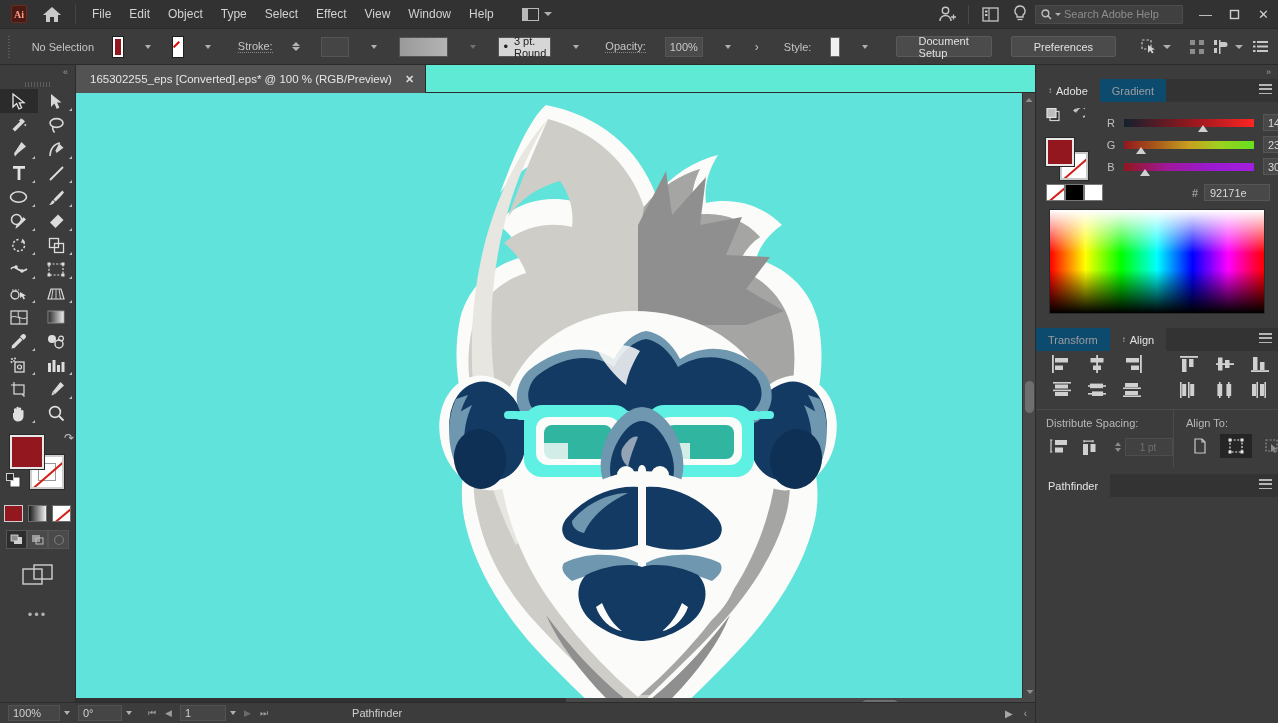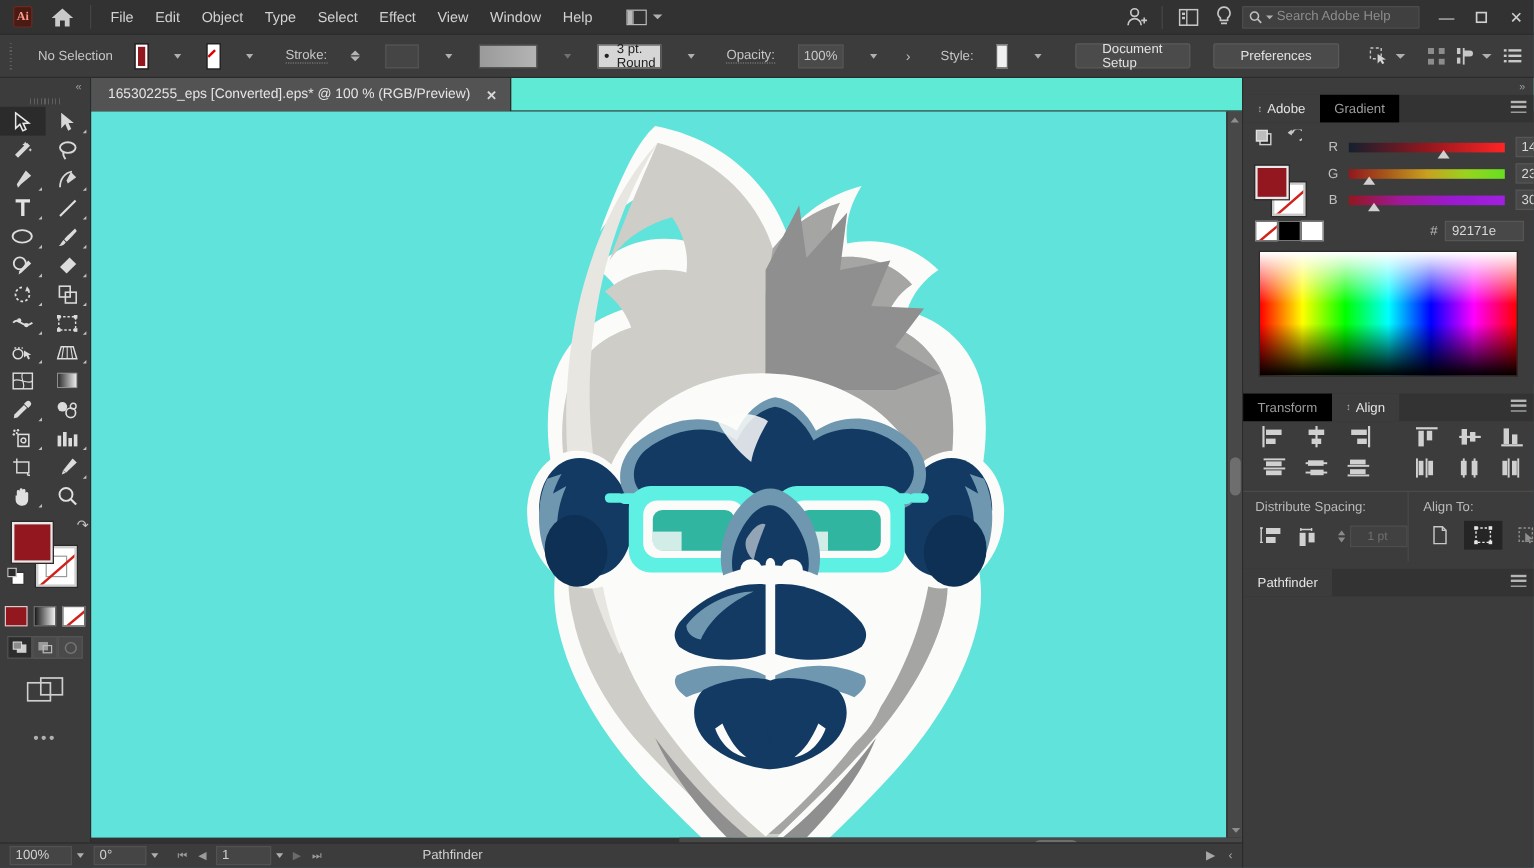--- a/index.html
+++ b/index.html
@@ -195,21 +195,21 @@
   
   .rightdock {
     position: absolute; left: 1035px; top: 65px; width: 243px; height: 658px;
     background: #3c3c3c; border-left: 1px solid #2b2b2b;
   }
   .dock-head { height: 14px; display:flex; align-items:center; justify-content:flex-end; padding-right: 8px; }
   .panel { background: #3c3c3c; }
   .panel-tabs { display:flex; height: 23px; background:#333333; position:relative; }
   .ptab {
     display:flex; align-items:center; gap:4px; padding: 0 12px; height: 23px;
-    color: #9d9d9d; font-size: 11px; background: #000000;
+    color: #9d9d9d; font-size: 11px; background: #0c4a6e;
   }
   .ptab.active { background: #3c3c3c; color: #e4e4e4; }
   .ptab .updown { font-size: 8px; color:#b0b0b0; line-height:1; }
   .panel-menu { position:absolute; right: 6px; top: 5px; }
   .hamb { width: 13px; height: 10px; display:flex; flex-direction:column; justify-content:space-between; }
   .hamb i { height: 1.5px; background: #b6b6b6; }
   .panel-body { padding: 8px 0 6px 0; }
 
   .colorrow { display:flex; align-items:center; margin-bottom: 5px; }
   .ch-label { width: 18px; text-align:center; color:#c0c0c0; font-size:11px; margin-left: 46px; }

